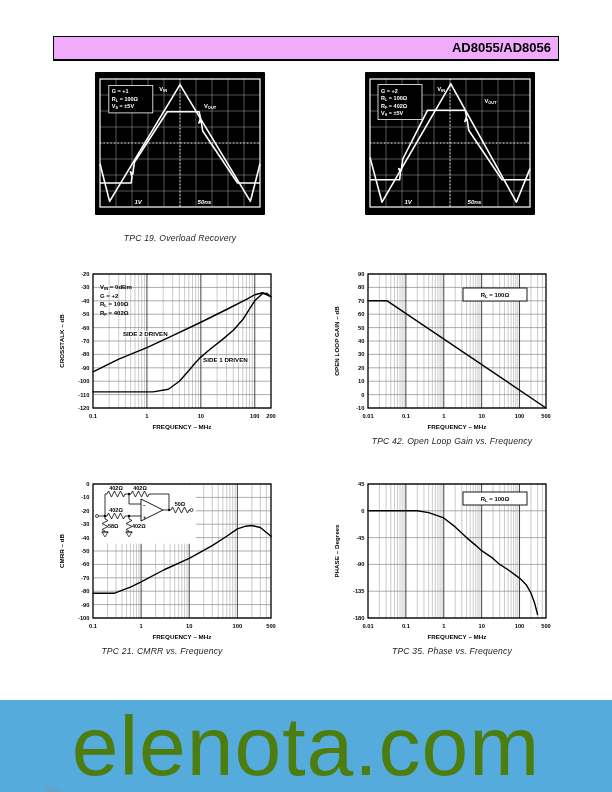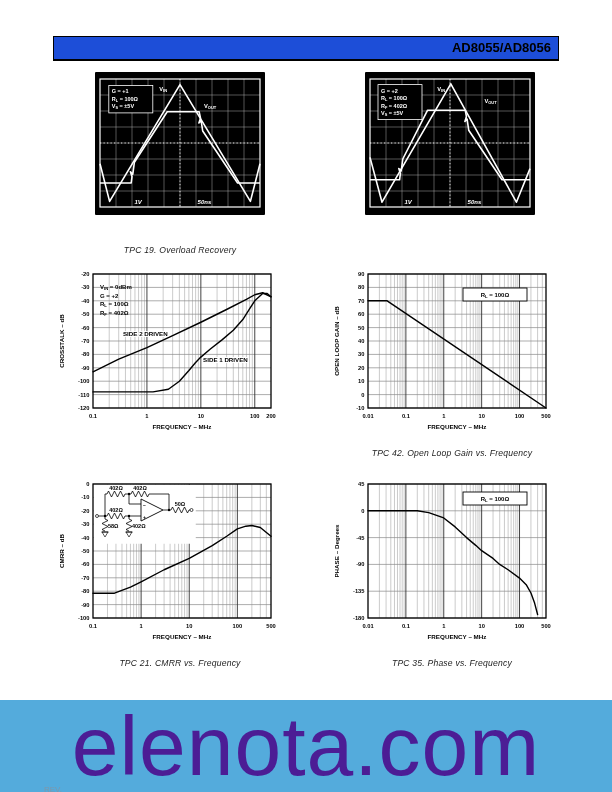--- a/index.html
+++ b/index.html
@@ -1,25 +1,25 @@
 <!DOCTYPE html>
 <html><head>
 <meta charset="utf-8">
 <style>
   html,body{margin:0;padding:0;background:#e8e8e8;}
   #page{position:relative;width:612px;height:792px;background:#ffffff;overflow:hidden;
         font-family:"Liberation Sans",sans-serif;}
   #header-box{position:absolute;left:53px;top:36px;width:504px;height:22px;
-        background:#1d4ed8;border:1.6px solid #000;border-bottom-width:2.2px;}
+        background:#f0abfc;border:1.6px solid #000;border-bottom-width:2.2px;}
   #header-title{position:absolute;right:7px;top:3px;font-size:13px;font-weight:bold;
         letter-spacing:0px;color:#000;}
   .scope-host{position:absolute;width:170px;height:143px;}
   .chart-host{position:absolute;width:228px;height:168px;}
   .caption{position:absolute;width:300px;text-align:center;font-size:8.6px;
-        font-style:italic;color:#1c1c1c;letter-spacing:0.2px;margin-top:12px;}
+        font-style:italic;color:#1c1c1c;letter-spacing:0.2px;}
   #banner{position:absolute;left:0;top:700px;width:612px;height:92px;}
   #rev-label{position:absolute;left:44px;top:785px;font-size:8px;color:#7e97a9;z-index:1;}
   #watermark{position:absolute;left:0;top:700px;width:612px;height:92px;z-index:2;
         display:flex;align-items:center;justify-content:center;
         font-size:84px;font-weight:400;letter-spacing:1px;line-height:1;}
   svg{display:block;}
 </style>
 </head>
 <body>
 
@@ -417,20 +417,20 @@
         <text x="151.7612837859143" y="300" font-size="11.5" font-weight="700" fill="#000" text-anchor="middle" font-family="&quot;Liberation Sans&quot;,sans-serif"><tspan>0.1</tspan></text>
         <text x="227.52256757182857" y="300" font-size="11.5" font-weight="700" fill="#000" text-anchor="middle" font-family="&quot;Liberation Sans&quot;,sans-serif"><tspan>1</tspan></text>
         <text x="303.28385135774283" y="300" font-size="11.5" font-weight="700" fill="#000" text-anchor="middle" font-family="&quot;Liberation Sans&quot;,sans-serif"><tspan>10</tspan></text>
         <text x="379.04513514365715" y="300" font-size="11.5" font-weight="700" fill="#000" text-anchor="middle" font-family="&quot;Liberation Sans&quot;,sans-serif"><tspan>100</tspan></text>
         <text x="432" y="300" font-size="11.5" font-weight="700" fill="#000" text-anchor="middle" font-family="&quot;Liberation Sans&quot;,sans-serif"><tspan>500</tspan></text>
         <text x="254" y="321" font-size="12.5" font-weight="700" fill="#000" text-anchor="middle" font-family="&quot;Liberation Sans&quot;,sans-serif"><tspan>FREQUENCY – MHz</tspan></text>
         <text x="18" y="146" font-size="12.5" font-weight="700" fill="#000" text-anchor="middle" font-family="&quot;Liberation Sans&quot;,sans-serif" transform="rotate(-90 18 146)"><tspan>PHASE – Degrees</tspan></text>
       </svg>
     </div>
 
-  <div class="caption" style="left:30px;top:646px;">TPC 21. CMRR vs. Frequency</div>
+  <div class="caption" style="left:12px;top:646px;">TPC 21. CMRR vs. Frequency</div>
   <div class="caption" style="left:302px;top:646px;">TPC 35. Phase vs. Frequency</div>
 
   <div id="banner" style="background: rgb(84, 171, 220);"></div>
   <div id="rev-label">REV.</div>
-  <div id="watermark" style="color: #4c1d95;">elenota.com</div>
+  <div id="watermark" style="color: #4d7c0f;">elenota.com</div>
 
 </div>
 
 </body></html>

